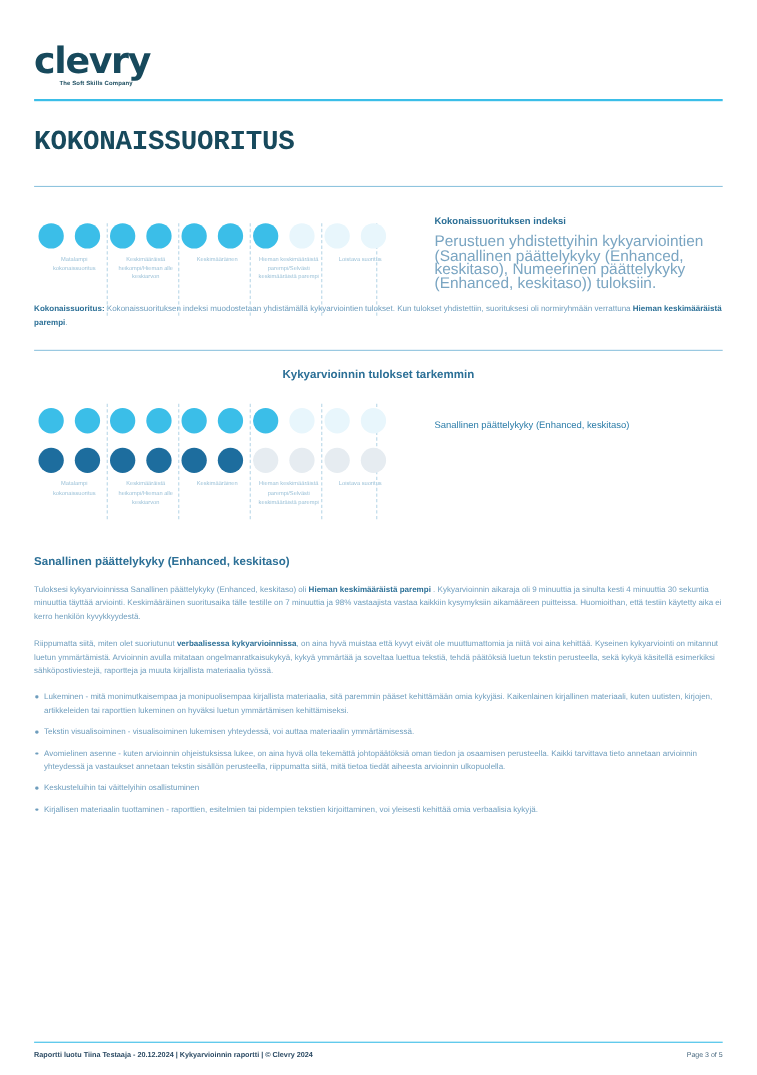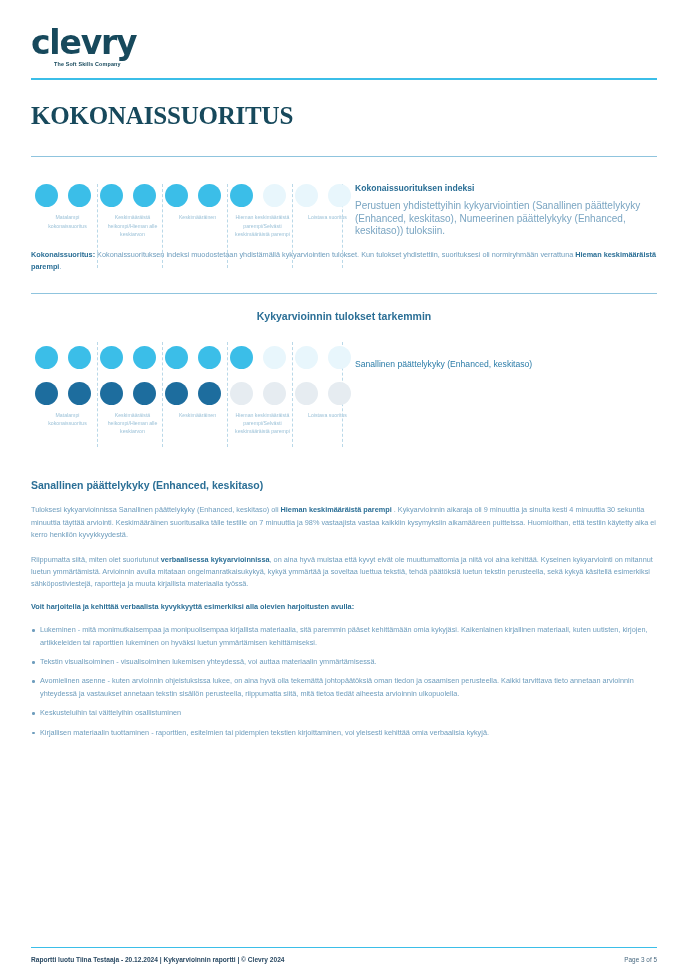--- a/index.html
+++ b/index.html
@@ -13,21 +13,21 @@
     font-family: "Liberation Sans", sans-serif;
     color: #4a7fa5;
     position: relative;
     overflow: hidden;
   }
   .page {
     position: relative;
     width: 688px;
     height: 977px;
     box-sizing: border-box;
-    padding: 0 31px;
+    padding: 12px 31px;
   }
 
   
   .logo-block { padding-top: 26px; }
   .logo-word {
     font-family: "DejaVu Sans", sans-serif;
     font-size: 33px;
     font-weight: 700;
     color: #17495c;
     letter-spacing: -1.2px;
@@ -54,21 +54,21 @@
     background: #8fc4de;
     margin: 0;
   }
   .rule-footer {
     height: 1px;
     background: #3bbee8;
   }
 
   
   .page-title {
-    font-family: Liberation Serif, serif;
+    font-family: Liberation Mono, monospace;
     font-size: 25px;
     font-weight: 700;
     color: #17495c;
     letter-spacing: -0.2px;
     margin: 22px 0 26px 0;
   }
 
   
   .sec-heading {
     font-size: 10.5px;
@@ -81,21 +81,22 @@
     line-height: 12.4px;
     color: #6e9dbd;
     margin: 0;
   }
   .body-text b, .body-text strong { color: #2b6f96; font-weight: 700; }
 
   
   .chart-row {
     position: relative;
     display: flex;
-    align-items: flex-end;
+    align-items: center;
+    gap: 40px;
   }
   .scale {
     position: relative;
     width: 316px;
     flex: 0 0 316px;
   }
   .dots {
     display: flex;
     gap: 9.5px;
     padding-left: 4px;
@@ -146,21 +147,21 @@
   }
 
   .side-text { padding-left: 8px; flex: 1; }
   .side-title {
     font-size: 8.6px;
     font-weight: 700;
     color: #2b6f96;
     margin: 0 0 7px 0;
   }
   .side-body {
-    font-size: 10px;
+    font-size: 14px;
     line-height: 12.6px;
     color: #7aa5c2;
     margin: 0;
   }
   .legend-label {
     font-size: 8.6px;
     color: #2b7ca8;
     margin: 0;
   }
 
@@ -315,21 +316,20 @@
     </div>
   </div>
 
   <h3 class="sec-heading" style="margin-top:44px;">Sanallinen päättelykyky (Enhanced, keskitaso)</h3>
 
   <p class="body-text" style="margin-top:13px;"><span>Tuloksesi kykyarvioinnissa Sanallinen päättelykyky (Enhanced, keskitaso) oli </span><b>Hieman keskimääräistä parempi</b><span> . Kykyarvioinnin aikaraja oli 9 minuuttia ja sinulta kesti 4 minuuttia 30 sekuntia minuuttia täyttää arviointi. Keskimääräinen suoritusaika tälle testille on 7 minuuttia ja 98% vastaajista vastaa kaikkiin kysymyksiin aikamääreen puitteissa. Huomioithan, että testiin käytetty aika ei kerro henkilön kyvykkyydestä.</span></p>
 
 
   <p class="body-text" style="margin-top:12px;"><span>Riippumatta siitä, miten olet suoriutunut </span><b>verbaalisessa kykyarvioinnissa</b><span>, on aina hyvä muistaa että kyvyt eivät ole muuttumattomia ja niitä voi aina kehittää. Kyseinen kykyarviointi on mitannut luetun ymmärtämistä. Arvioinnin avulla mitataan ongelmanratkaisukykyä, kykyä ymmärtää ja soveltaa luettua tekstiä, tehdä päätöksiä luetun tekstin perusteella, sekä kykyä käsitellä esimerkiksi sähköpostiviestejä, raportteja ja muuta kirjallista materiaalia työssä.</span></p>
 
-  <p class="body-text" style="margin-top:10px;font-weight:700;color:#2b6f96;">Voit harjoitella ja kehittää verbaalista kyvykkyyttä esimerkiksi alla olevien harjoitusten avulla:</p>
 
   <div style="margin-top:11px;">
     <p class="bullet">Lukeminen - mitä monimutkaisempaa ja monipuolisempaa kirjallista materiaalia, sitä paremmin pääset kehittämään omia kykyjäsi. Kaikenlainen kirjallinen materiaali, kuten uutisten, kirjojen, artikkeleiden tai raporttien lukeminen on hyväksi luetun ymmärtämisen kehittämiseksi.</p>
     <p class="bullet">Tekstin visualisoiminen - visualisoiminen lukemisen yhteydessä, voi auttaa materiaalin ymmärtämisessä.</p>
     <p class="bullet">Avomielinen asenne - kuten arvioinnin ohjeistuksissa lukee, on aina hyvä olla tekemättä johtopäätöksiä oman tiedon ja osaamisen perusteella. Kaikki tarvittava tieto annetaan arvioinnin yhteydessä ja vastaukset annetaan tekstin sisällön perusteella, riippumatta siitä, mitä tietoa tiedät aiheesta arvioinnin ulkopuolella.</p>
     <p class="bullet">Keskusteluihin tai väittelyihin osallistuminen</p>
     <p class="bullet">Kirjallisen materiaalin tuottaminen - raporttien, esitelmien tai pidempien tekstien kirjoittaminen, voi yleisesti kehittää omia verbaalisia kykyjä.</p>
   </div>
 
   <div class="footer">

